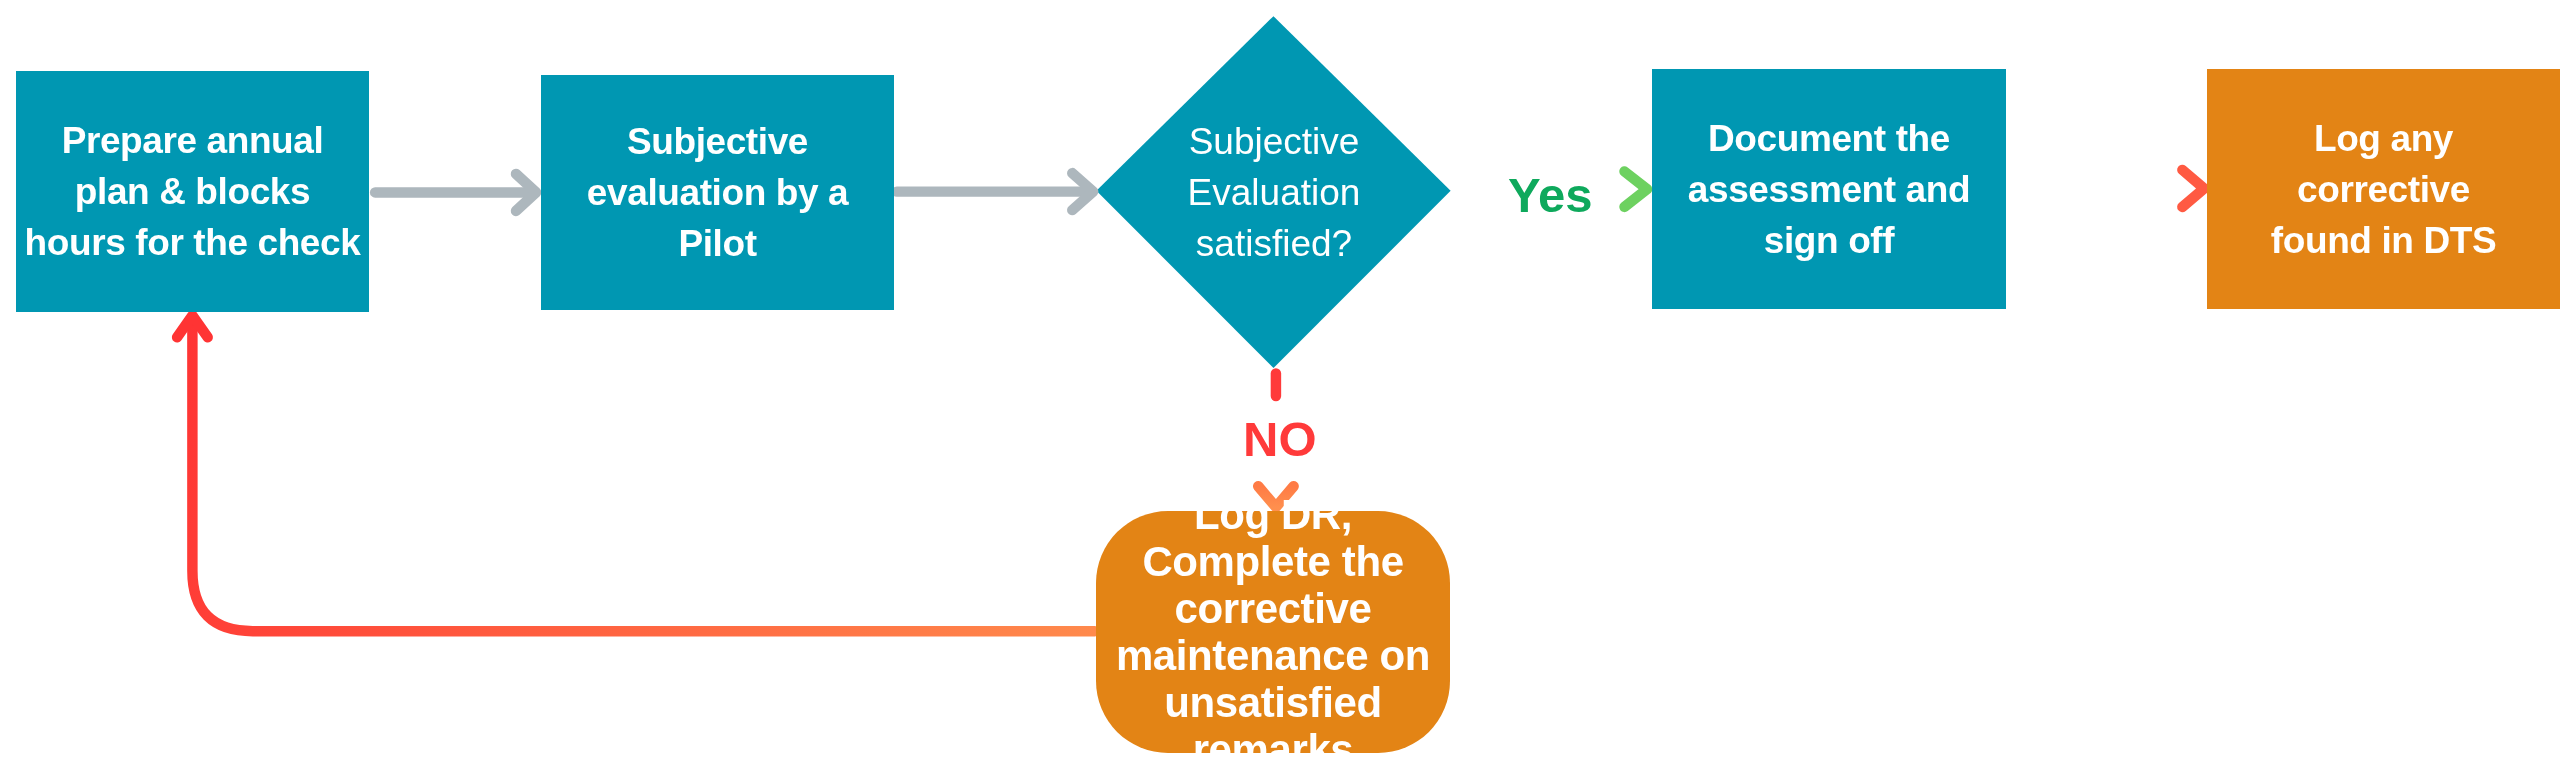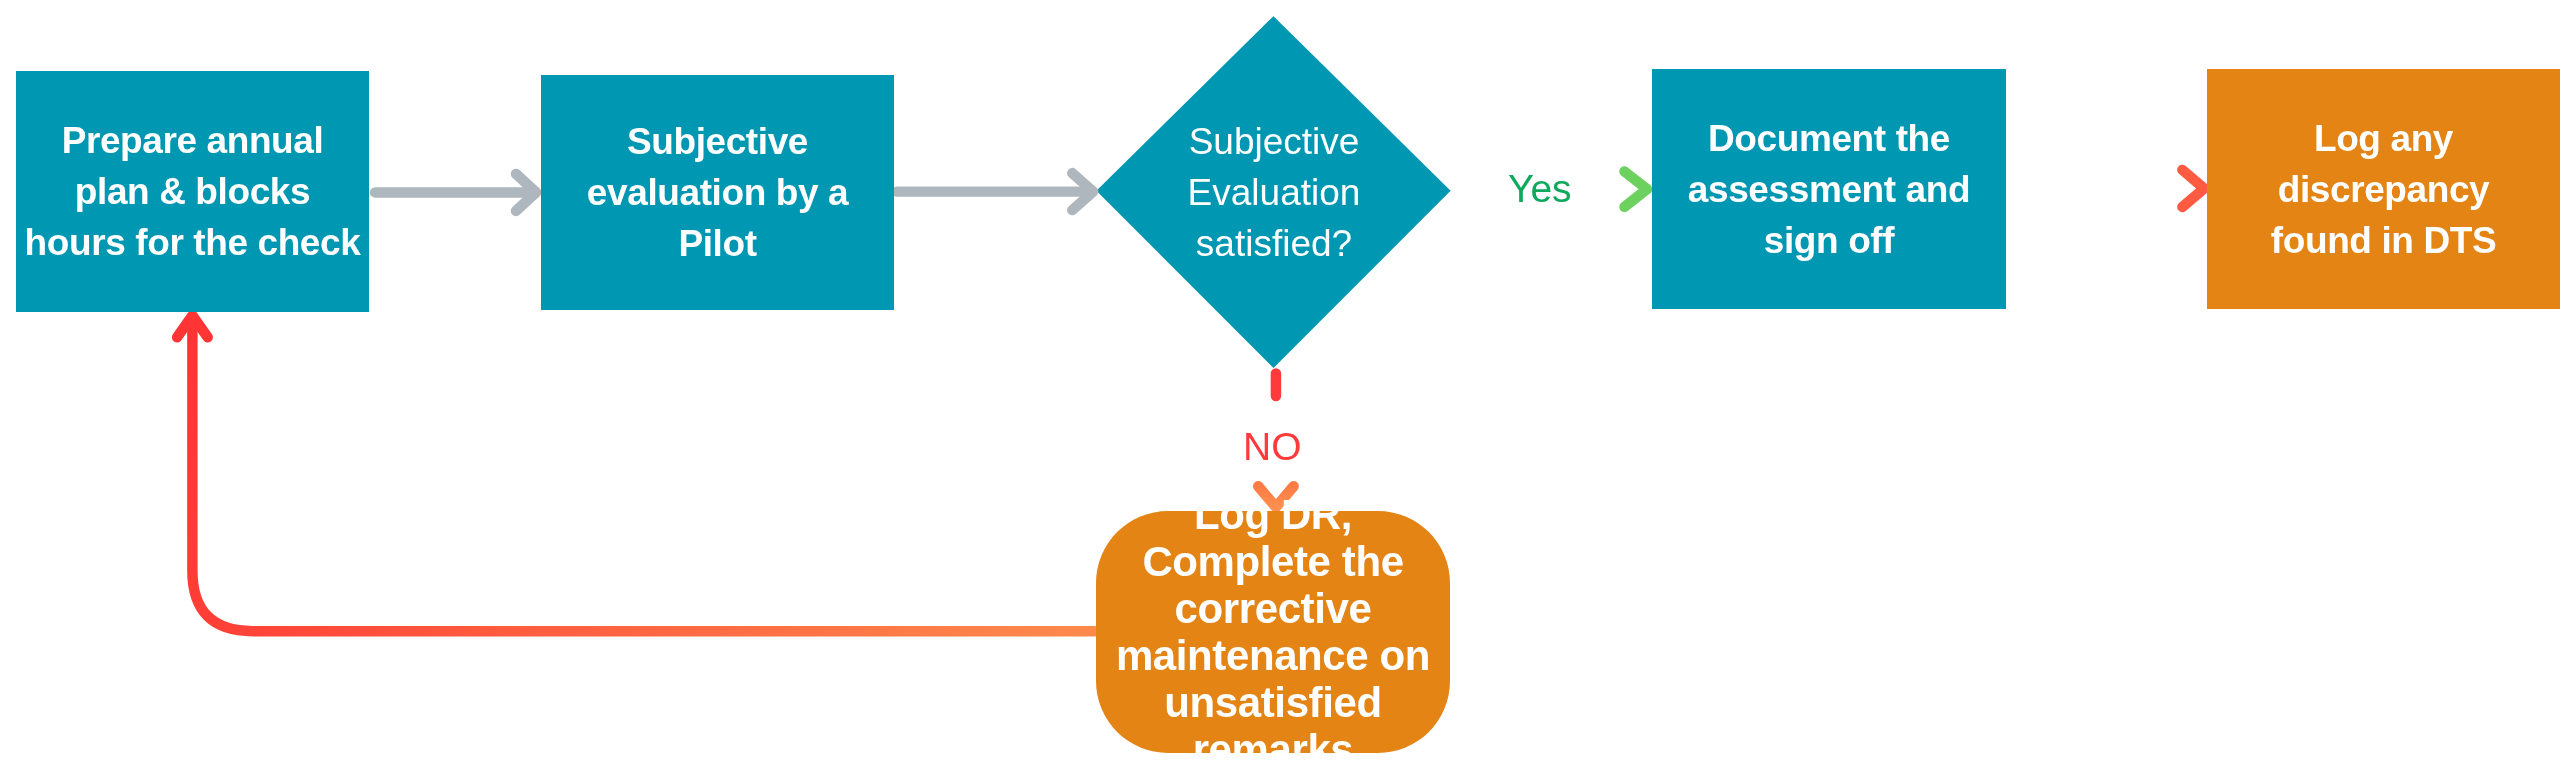--- a/index.html
+++ b/index.html
@@ -14,23 +14,23 @@
   #n2 { left:541px; top:75px; width:353px; height:235px; padding:0 24px; }
   #n4 { left:1652px; top:69px; width:354px; height:240px; padding:0 8px; }
   #n5 { left:2207px; top:69px; width:353px; height:240px; padding:0 40px; }
   #n6 { left:1096px; top:511px; width:354px; height:242px; border-radius:72px; padding:0 8px; }
   #n6 span { font-size:42px; line-height:47px; }
   #n3-label { position:absolute; left:1143px; top:113px; width:262px; height:158px;
               display:flex; align-items:center; justify-content:center; text-align:center;
               color:#fff; font-weight:normal; }
   #n3-label span { font-size:37px; line-height:51px; }
   svg#edges { position:absolute; left:0; top:0; }
-  .lbl { position:absolute; font-weight:normal; font-size:39px; }
+  .lbl { position:absolute; font-weight:bold; font-size:49px; }
   #yes-label { left:1508px; top:167px; color:#0ea95c; }
-  #no-label { left:1243px; top:425px; color:#ff3a3a; }
+  #no-label { left:1243px; top:411px; color:#ff3a3a; }
 </style>
 </head>
 <body>
 
 <svg id="edges" width="2576" height="764" viewBox="0 0 3200 949">
   <defs>
     <linearGradient id="gYes" x1="0" y1="0" x2="1" y2="0">
       <stop offset="0" stop-color="#47b96d"></stop>
       <stop offset="1" stop-color="#6fd35f"></stop>
     </linearGradient>
@@ -96,21 +96,21 @@
 <div id="n2" class="node teal">
   <span>Subjective evaluation by a Pilot</span>
 </div>
 <div id="n3-label">
   <span>Subjective Evaluation satisfied?</span>
 </div>
 <div id="n4" class="node teal">
   <span>Document the assessment and sign off</span>
 </div>
 <div id="n5" class="node orange">
-  <span>Log any discrepancy found in DTS</span>
+  <span>Log any corrective found in DTS</span>
 </div>
 <div id="n6" class="node orange">
   <span>Log DR, Complete the corrective maintenance on unsatisfied remarks</span>
 </div>
 
 <div id="yes-label" class="lbl">Yes</div>
 <div id="no-label" class="lbl">NO</div>
 
 
 </body></html>

